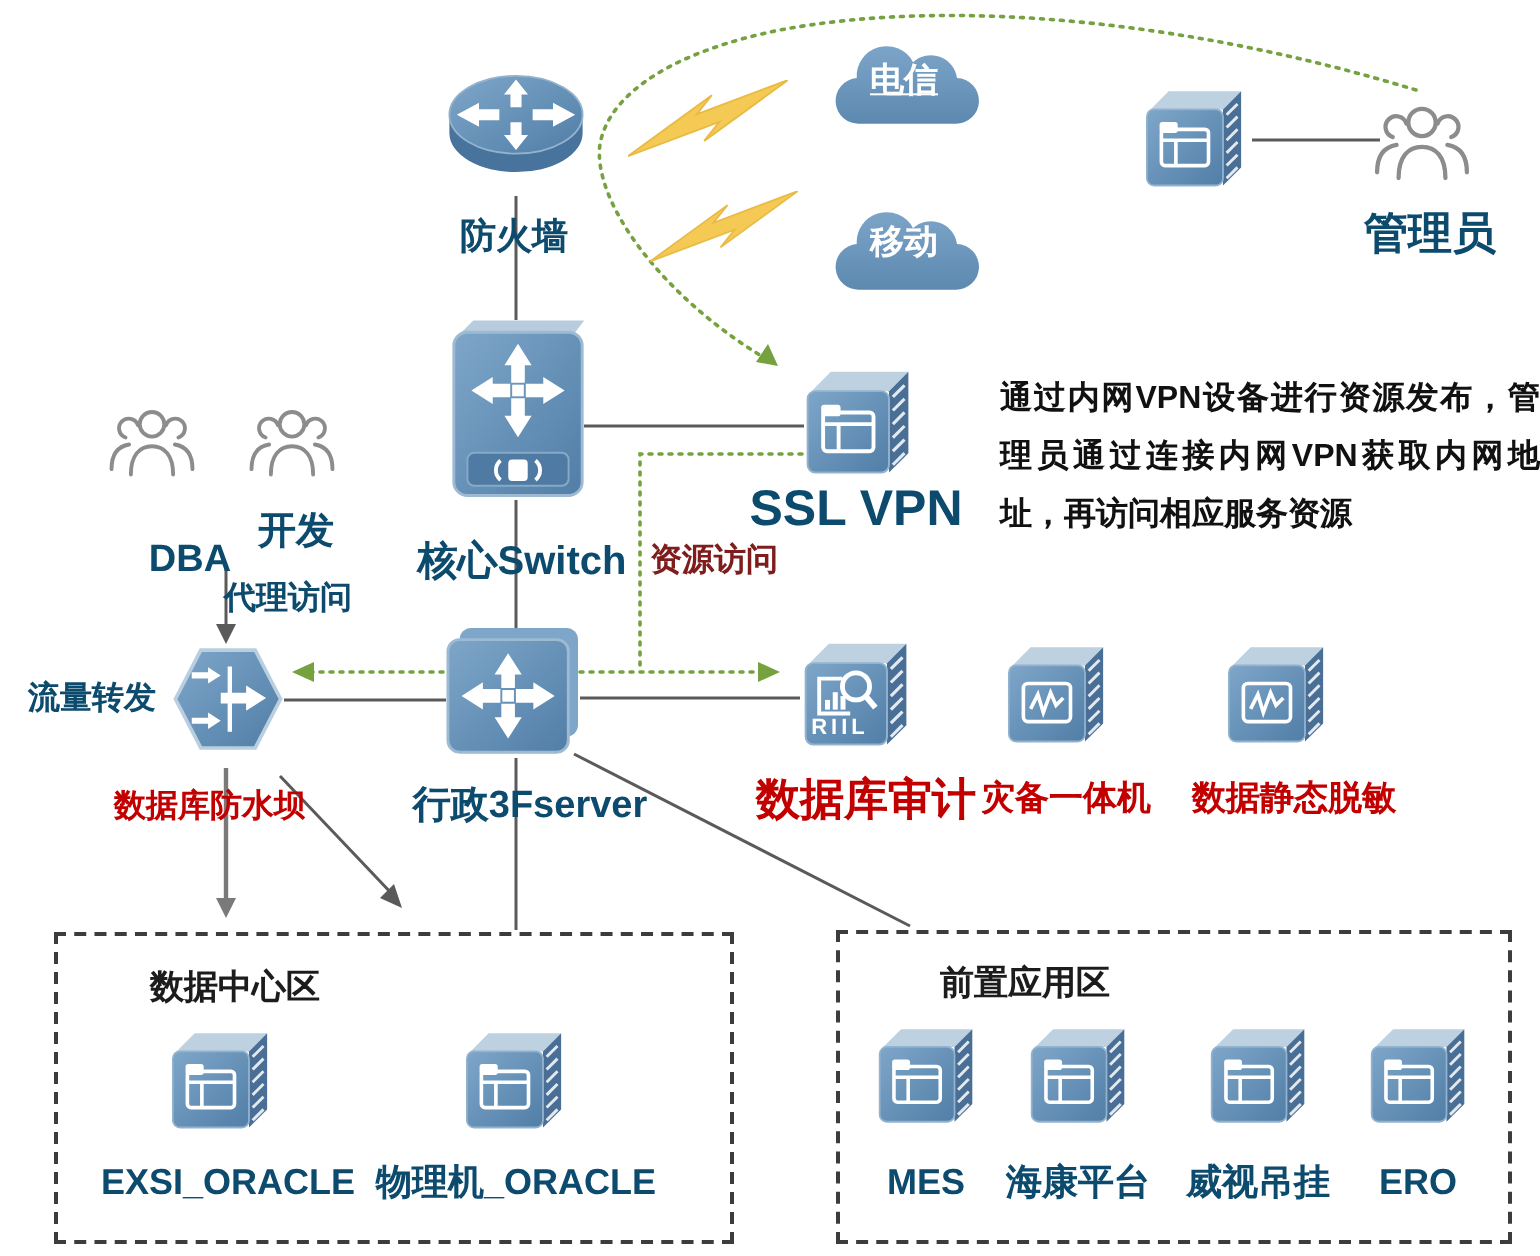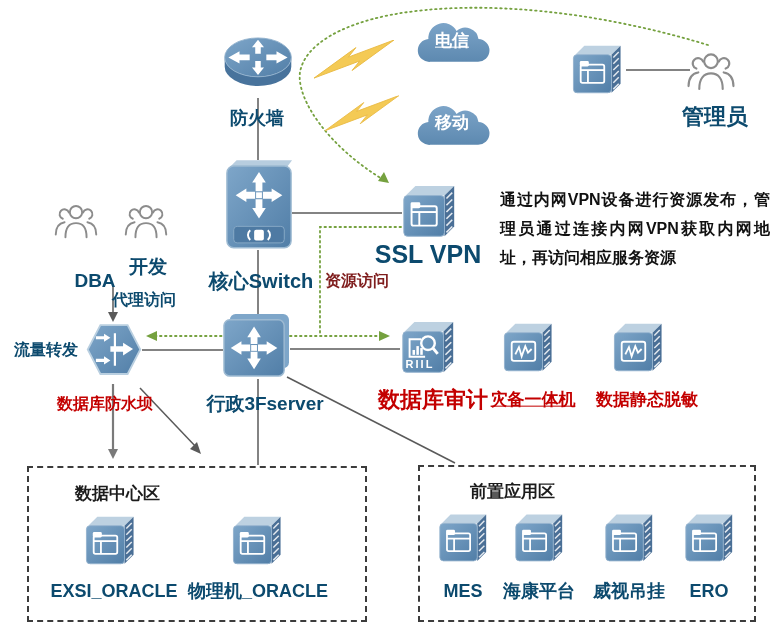--- a/index.html
+++ b/index.html
@@ -337,21 +337,21 @@
 
   <div class="lbl" style="left:95px;top:267px;font-size:19px;margin-top:14px;">DBA</div>
   <div class="lbl" style="left:148px;top:267px;font-size:19px;">开发</div>
   <div class="lbl" style="left:144px;top:300px;font-size:16px;">代理访问</div>
   <div class="lbl" style="left:46px;top:350px;font-size:16px;">流量转发</div>
   <div class="lbl red" style="left:105px;top:404px;font-size:16px;">数据库防水坝</div>
   <div class="lbl" style="left:265px;top:404px;font-size:19px;">行政3Fserver</div>
 
   <div id="riil-badge">RIIL</div>
   <div class="lbl red" style="left:433px;top:400px;font-size:22px;">数据库审计</div>
-  <div class="lbl red" style="left:533px;top:400px;font-size:17px;text-decoration:underline;">灾备一体机</div>
+  <div class="lbl red" style="left:533px;top:400px;font-size:17px;">灾备一体机</div>
   <div class="lbl red" style="left:647px;top:400px;font-size:17px;">数据静态脱敏</div>
 
   <div class="zone-title" style="left:55px;top:482px;">数据中心区</div>
   <div class="lbl" style="left:258px;top:592px;font-size:18px;">物理机_ORACLE</div>
   <div class="lbl" style="left:114px;top:592px;font-size:18px;">EXSI_ORACLE</div>
 
   <div class="zone-title" style="left:450px;top:480px;">前置应用区</div>
   <div class="lbl" style="left:463px;top:592px;font-size:18px;">MES</div>
   <div class="lbl" style="left:539px;top:592px;font-size:18px;">海康平台</div>
   <div class="lbl" style="left:629px;top:592px;font-size:18px;">威视吊挂</div>

